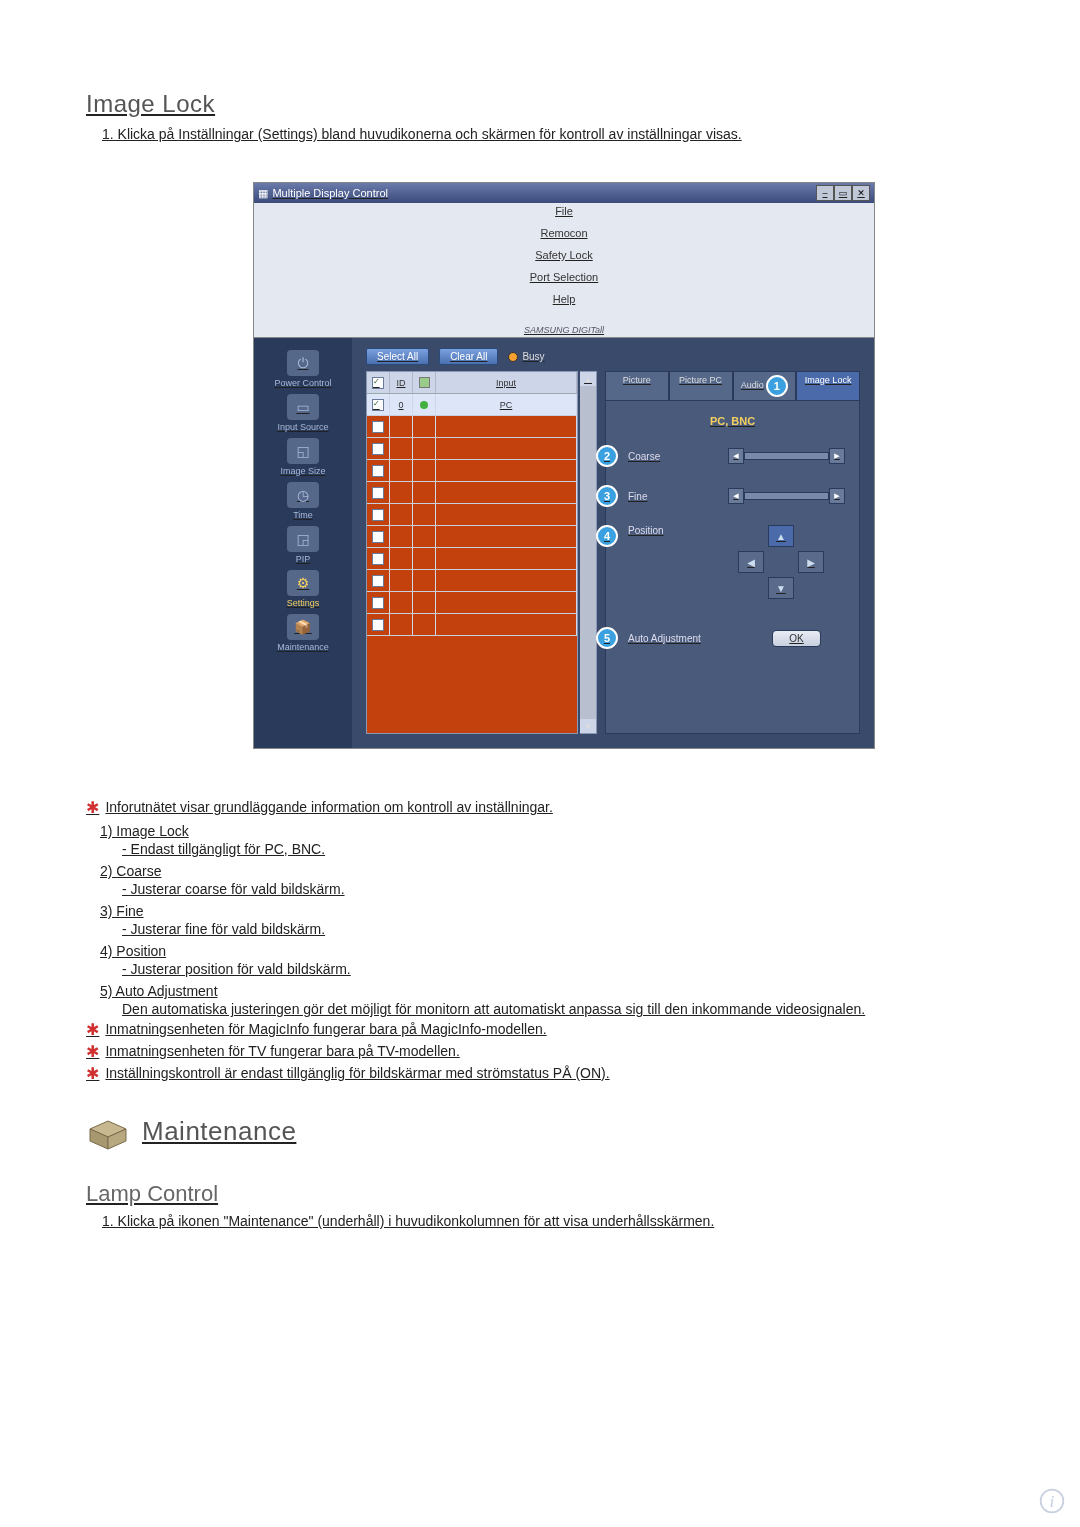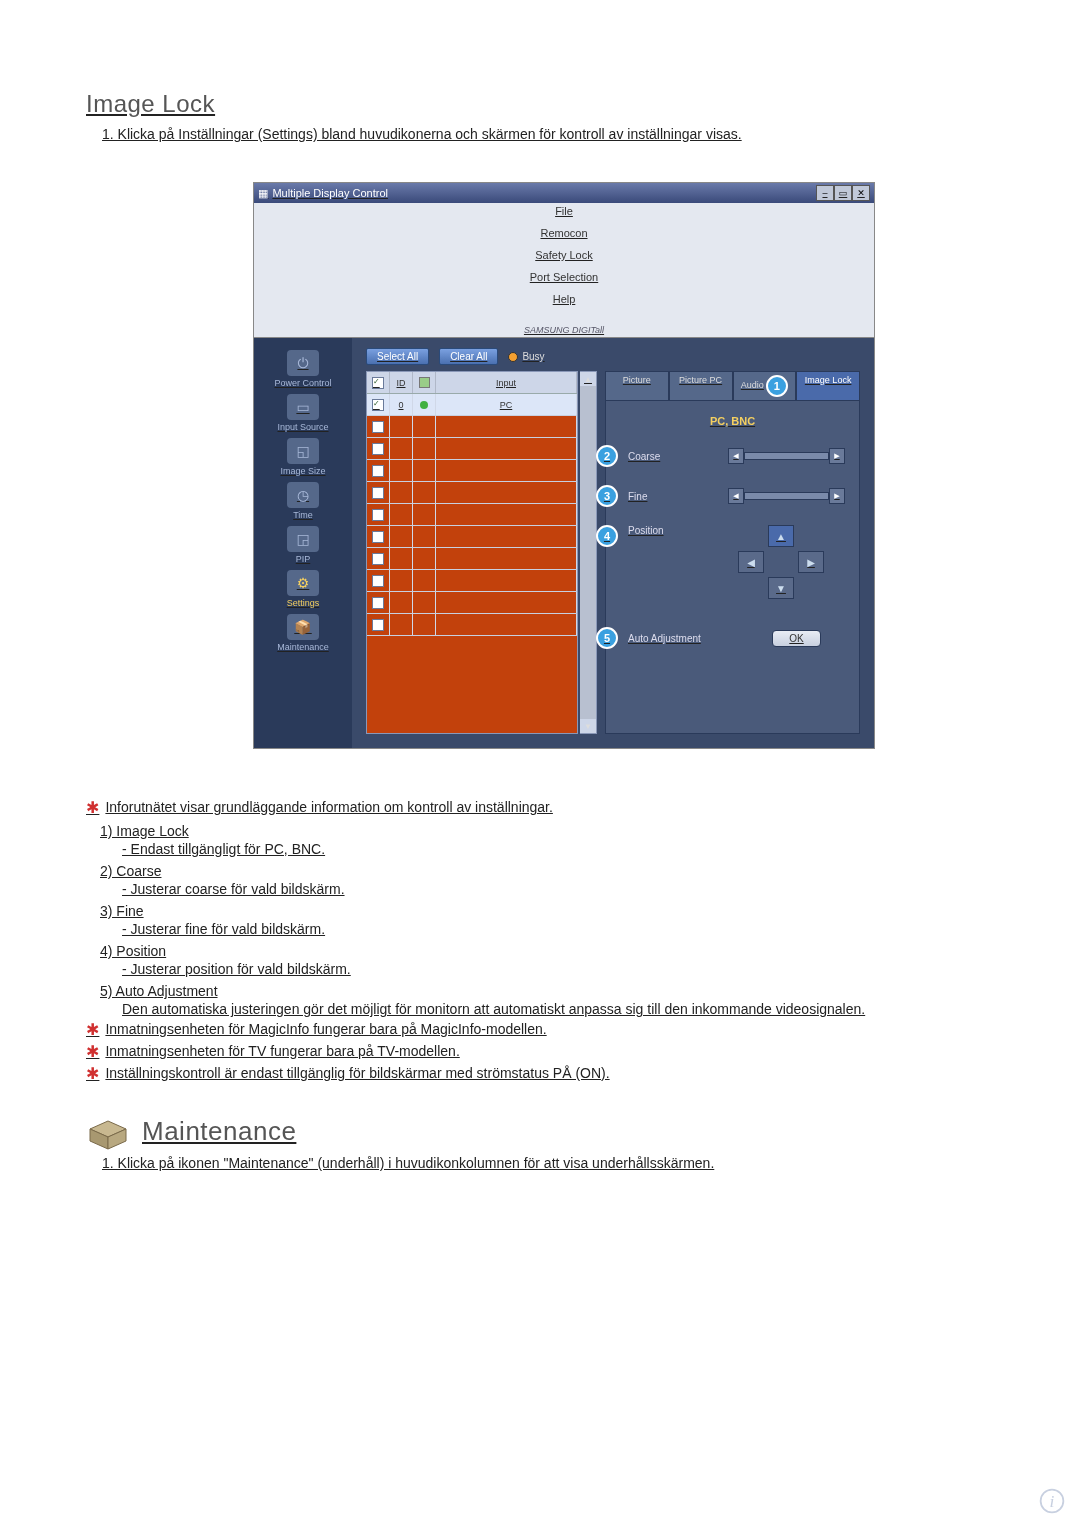--- a/index.html
+++ b/index.html
@@ -438,15 +438,16 @@
     <span class="maint-ico">
       <svg viewBox="0 0 44 40">
         <polygon points="4,18 22,10 40,18 22,26" fill="#c8b890" stroke="#7a6a4a"></polygon>
         <polygon points="4,18 4,30 22,38 22,26" fill="#a89870" stroke="#7a6a4a"></polygon>
         <polygon points="40,18 40,30 22,38 22,26" fill="#b8a880" stroke="#7a6a4a"></polygon>
       </svg>
     </span>
     <h2 class="section-title" style="margin:0;font-size:26px;">Maintenance</h2>
   </div>
 
+  <h2 class="sub-title">Lamp Control</h2>
   <div class="instr">1.  Klicka på ikonen "Maintenance" (underhåll) i huvudikonkolumnen för att visa underhållsskärmen.</div>
 
 </div>
 
 </body></html>

